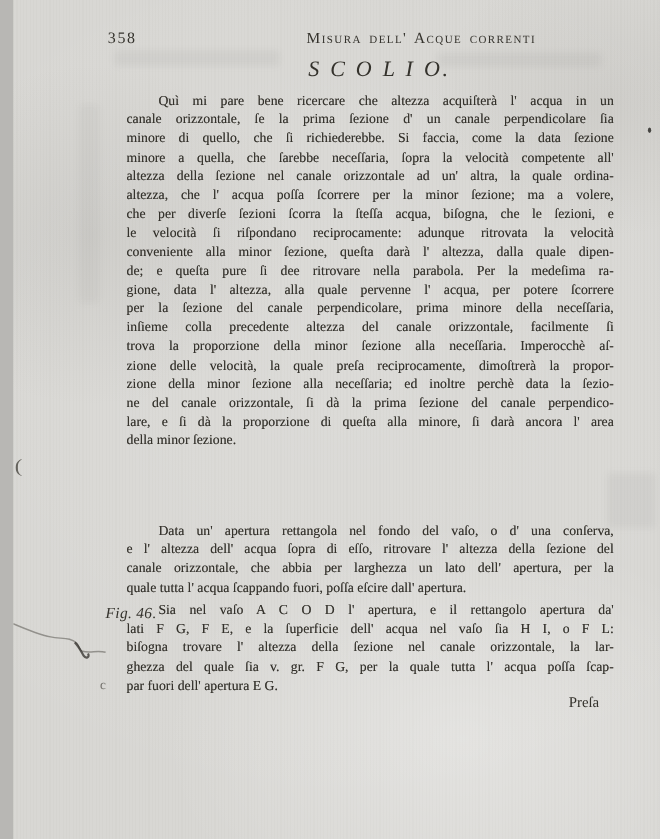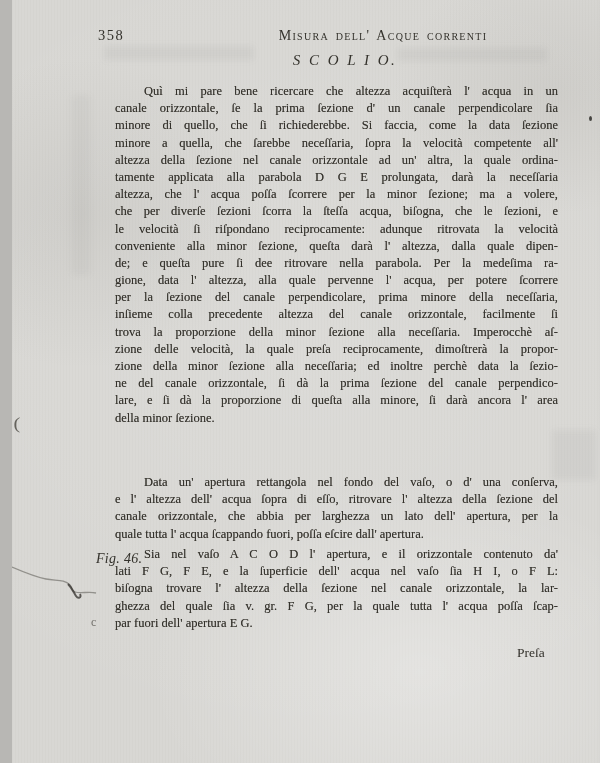--- a/index.html
+++ b/index.html
@@ -27,36 +27,36 @@
     border-radius:2px;
   }
   .header-row{position:absolute;top:27px;left:86px;width:460px;height:18px;}
   .page-number{position:absolute;left:0;top:0;font-size:14.5px;letter-spacing:1.5px;}
   .running-head{
     position:absolute;left:110px;top:1px;width:350px;text-align:center;
     font-variant:small-caps;font-size:14px;letter-spacing:1.3px;word-spacing:2px;
   }
   .scolio-heading{
     position:absolute;top:52px;left:103px;width:460px;text-align:center;
-    font-style:italic;font-size:15px;letter-spacing:2.5px;
+    font-style:italic;font-size:20px;letter-spacing:2.5px;
   }
   .para{position:absolute;left:103px;width:443px;font-size:12.5px;line-height:17.2px;
     text-shadow:0 0 0.5px rgba(52,50,44,0.55);}
   .para .line{text-align:justify;text-align-last:justify;height:17.2px;overflow:hidden;}
   .para .line.last{text-align-last:left;}
   .para .line.first{text-indent:29px;}
   .para1{top:83px;}
   .prop-heading{
     position:absolute;top:447px;left:103px;width:460px;text-align:center;
     font-size:15px;letter-spacing:1.5px;text-shadow:0 0 0.5px rgba(52,50,44,0.55);
   }
   .para2{top:474px;}
   .para3{top:546px;}
   .margin-note{position:absolute;left:84px;top:551px;font-style:italic;font-size:14px;letter-spacing:0.3px;}
-  .catchword{position:absolute;left:505px;top:645px;font-size:13.5px;}
+  .catchword{position:absolute;left:505px;top:631px;font-size:13.5px;}
   
   .paren-mark{position:absolute;left:2px;top:414px;font-size:17px;color:rgba(72,70,64,0.80);transform:scaleX(1.2);}
   .c-mark{position:absolute;left:79px;top:615px;font-size:12px;color:rgba(80,78,72,0.75);}
   .speck{position:absolute;left:577px;top:116px;width:3px;height:5px;border-radius:50%;background:rgba(45,44,40,0.85);}
   .hair{position:absolute;left:0;top:555px;}
   .smudge{position:absolute;background:rgba(105,103,97,0.07);filter:blur(3px);border-radius:4px;}
   .smudge.s1{left:92px;top:46px;width:150px;height:14px;}
   .smudge.s2{left:385px;top:48px;width:150px;height:13px;}
   .smudge.s3{left:540px;top:430px;width:44px;height:50px;}
   .smudge.s4{left:60px;top:95px;width:18px;height:180px;background:rgba(105,103,97,0.05);}
@@ -77,21 +77,20 @@
   </div>
 
   <div class="scolio-heading">S C O L I O.</div>
 
   <div class="para para1">
       <div class="line first">Quì mi pare bene ricercare che altezza acquiſterà l' acqua in un</div>
       <div class="line">canale orizzontale, ſe la prima ſezione d' un canale perpendicolare ſia</div>
       <div class="line">minore di quello, che ſi richiederebbe.  Si faccia, come la data ſezione</div>
       <div class="line">minore a quella, che ſarebbe neceſſaria, ſopra la velocità competente all'</div>
       <div class="line">altezza della ſezione nel canale orizzontale ad un' altra, la quale ordina-</div>
-      <div class="line">tamente applicata alla parabola D G E prolungata, darà la neceſſaria</div>
       <div class="line">altezza, che l' acqua poſſa ſcorrere per la minor ſezione; ma a volere,</div>
       <div class="line">che per diverſe ſezioni ſcorra la ſteſſa acqua, biſogna, che le ſezioni, e</div>
       <div class="line">le velocità ſi riſpondano reciprocamente: adunque ritrovata la velocità</div>
       <div class="line">conveniente alla minor ſezione, queſta darà l' altezza, dalla quale dipen-</div>
       <div class="line">de; e queſta pure ſi dee ritrovare nella parabola.  Per la medeſima ra-</div>
       <div class="line">gione, data l' altezza, alla quale pervenne l' acqua, per potere ſcorrere</div>
       <div class="line">per la ſezione del canale perpendicolare, prima minore della neceſſaria,</div>
       <div class="line">inſieme colla precedente altezza del canale orizzontale, facilmente ſi</div>
       <div class="line">trova la proporzione della minor ſezione alla neceſſaria.  Imperocchè aſ-</div>
       <div class="line">zione delle velocità, la quale preſa reciprocamente, dimoſtrerà la propor-</div>
@@ -105,21 +104,21 @@
   <div class="para para2">
       <div class="line first">Data un' apertura rettangola nel fondo del vaſo, o d' una conſerva,</div>
       <div class="line">e l' altezza dell' acqua ſopra di eſſo, ritrovare l' altezza della ſezione del</div>
       <div class="line">canale orizzontale, che abbia per larghezza un lato dell' apertura, per la</div>
       <div class="line last">quale tutta l' acqua ſcappando fuori, poſſa eſcire dall' apertura.</div>
     </div>
 
   <div class="margin-note">Fig. 46.</div>
 
   <div class="para para3">
-      <div class="line first">Sia nel vaſo A C O D l' apertura, e il orizzontale contenuto da'</div>
+      <div class="line first">Sia nel vaſo A C O D l' apertura, e il rettangolo apertura da'</div>
       <div class="line">lati F G, F E, e la ſuperficie dell' acqua nel vaſo ſia H I, o F L:</div>
       <div class="line">biſogna trovare l' altezza della ſezione nel canale orizzontale, la lar-</div>
       <div class="line">ghezza del quale ſia v. gr. F G, per la quale tutta l' acqua poſſa ſcap-</div>
       <div class="line last">par fuori dell' apertura E G.</div>
     </div>
 
   <div class="catchword">Preſa</div>
 
   <span class="paren-mark">(</span>
   <span class="c-mark">c</span>

